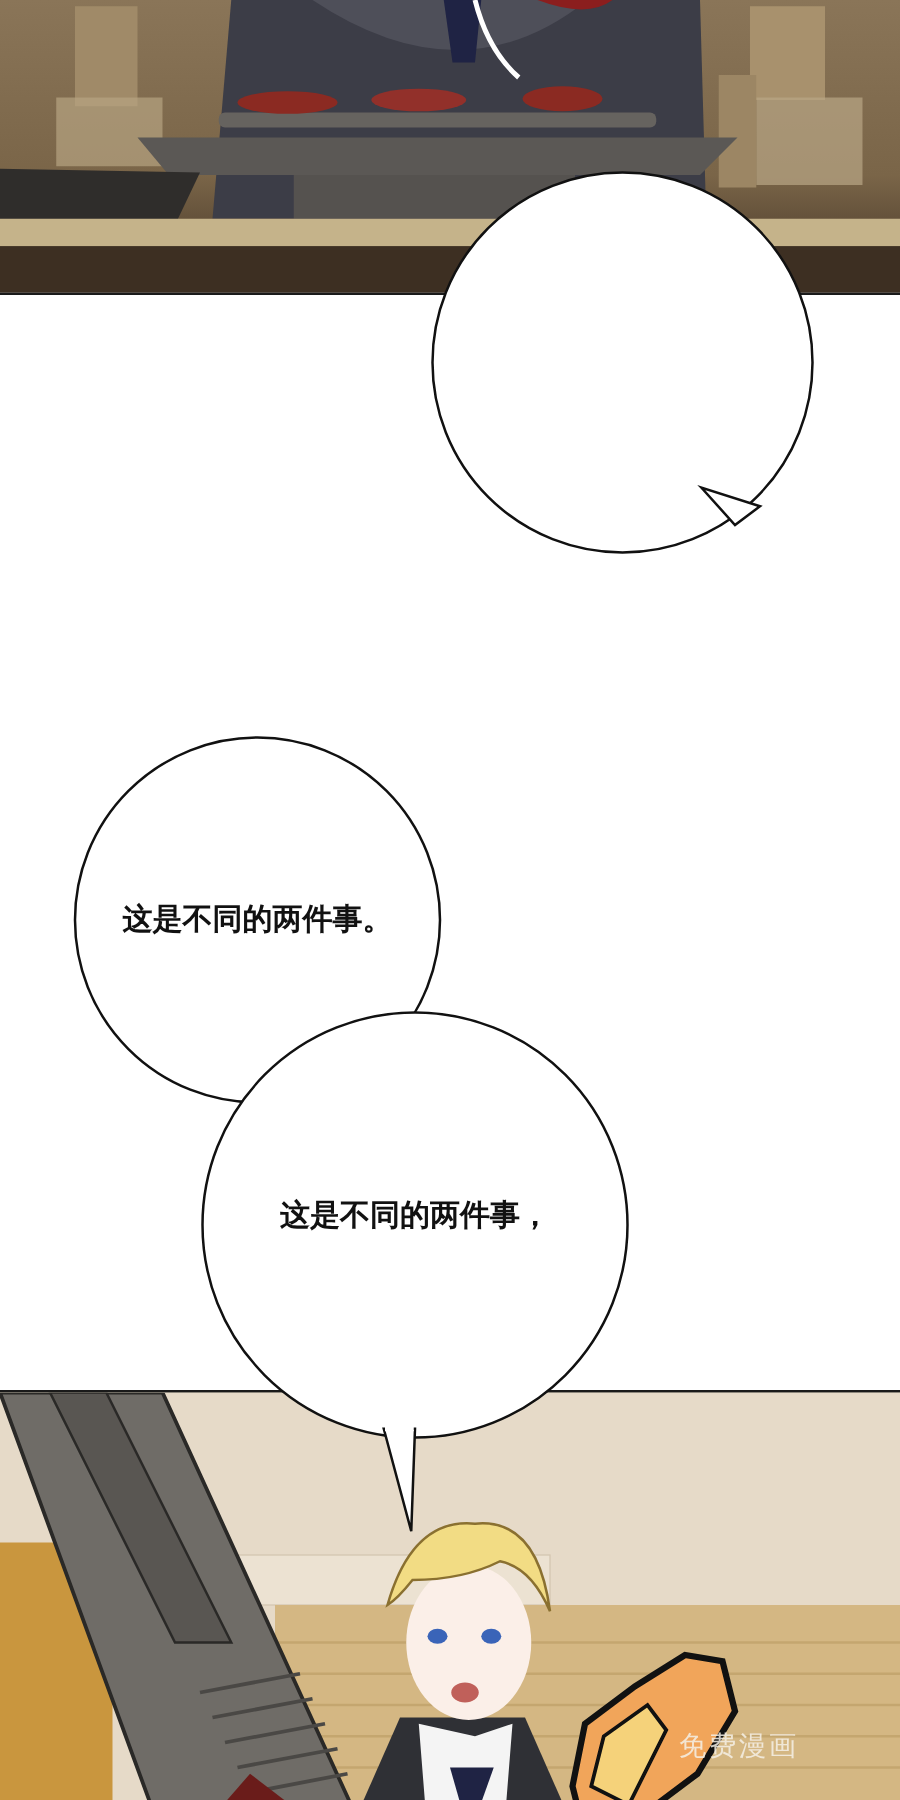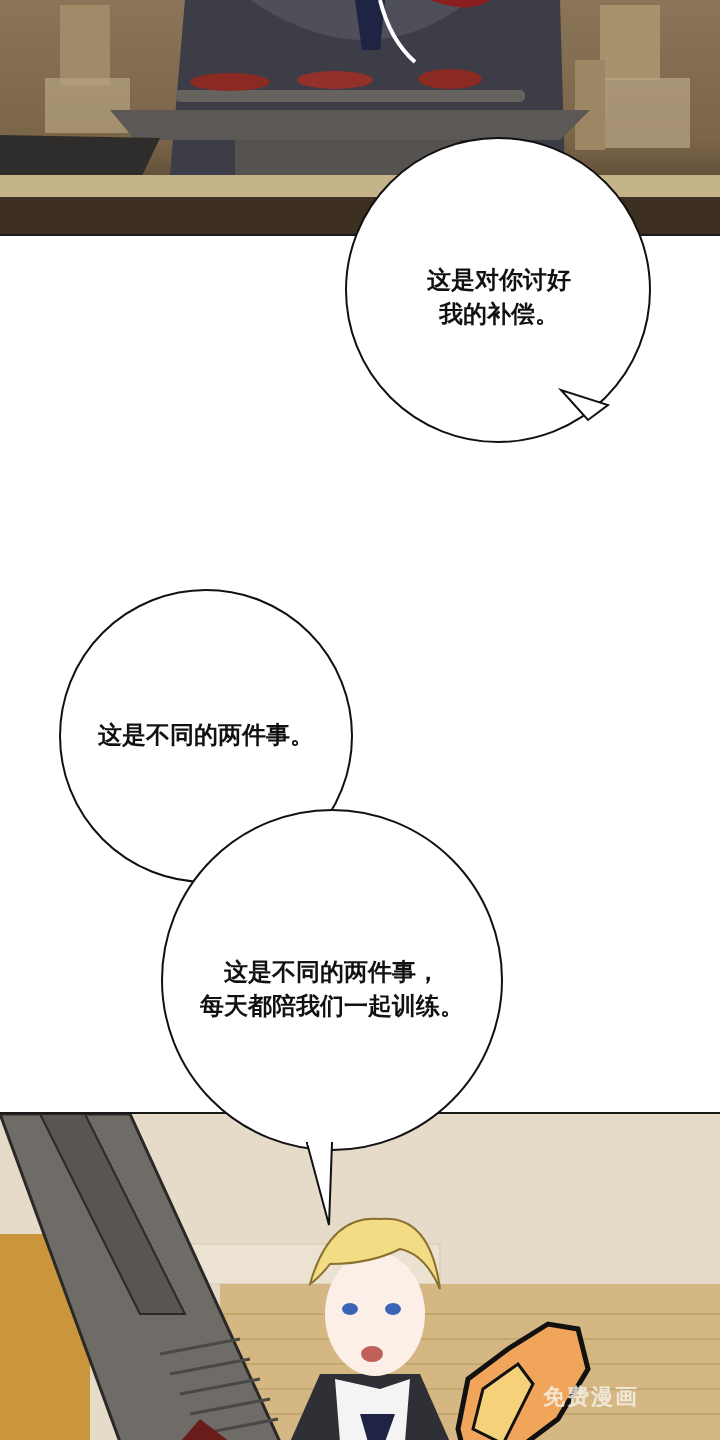--- a/index.html
+++ b/index.html
@@ -4,21 +4,21 @@
 <style>
   html, body { margin:0; padding:0; }
   body { width:720px; height:1440px; position:relative; overflow:hidden; background:#ffffff; font-family:"DejaVu Sans", sans-serif; }
   .panel { position:absolute; left:0; width:720px; overflow:hidden; }
   #panel-top { top:0; height:234px; background:linear-gradient(180deg,#8a7558 0%,#7a6548 60%,#3f3124 100%); border-bottom:2px solid #1a1a1a; }
   #panel-bottom { top:1112px; height:328px; background:#e8dccb; border-top:2px solid #1a1a1a; }
   .abs { position:absolute; }
   .bubble { position:absolute; }
   .bubble-text { position:absolute; text-align:center; font-weight:bold; color:#111; font-size:24px; line-height:34px; white-space:nowrap; }
   .wm-main { position:absolute; font-size:44px; font-weight:bold; color:rgba(235,225,210,0.75); letter-spacing:2px; }
-  .wm-sub { position:absolute; font-size:22px; color:rgba(245,240,230,0.85); letter-spacing:2px;font-weight:bold; }
+  .wm-sub { position:absolute; font-size:22px; color:rgba(245,240,230,0.85); letter-spacing:2px; }
 </style>
 </head>
 <body>
 
 <div id="panel-top" class="panel">
   <svg class="abs" style="left:0;top:0" width="720" height="234">
 
     <rect x="60" y="5" width="50" height="80" fill="#a08a68"></rect>
     <rect x="45" y="78" width="85" height="55" fill="#b7a482" opacity="0.7"></rect>
     <rect x="600" y="5" width="60" height="75" fill="#a8916d"></rect>
@@ -88,39 +88,34 @@
   </svg>
 
   <div class="wm-sub" style="left:543px;top:268px">免费漫画</div>
 </div>
 
 <div class="bubble" style="left:343px;top:135px;width:312px;height:312px">
   <svg class="abs" style="left:0;top:0" width="312" height="312">
     <circle cx="155" cy="155" r="152" fill="#fff" stroke="#111" stroke-width="2"></circle>
     <path d="M218 255 L245 285 L265 270 Z" fill="#fff" stroke="#111" stroke-width="2"></path>
   </svg>
-  <div class="bubble-text" style="left:0;width:312px;top:128px">
-    <div>这是对你讨好</div>
-    <div>我的补偿。</div>
-  </div>
 </div>
 
 <div class="bubble" style="left:56px;top:588px;width:300px;height:300px">
   <svg class="abs" style="left:0;top:0" width="300" height="300">
     <circle cx="150" cy="148" r="146" fill="#fff" stroke="#111" stroke-width="2"></circle>
   </svg>
   <div class="bubble-text" style="left:0;width:300px;top:130px">
     <div>这是不同的两件事。</div>
   </div>
 </div>
 
 <div class="bubble" style="left:157px;top:805px;width:350px;height:430px">
   <svg class="abs" style="left:0;top:0" width="350" height="430">
     <ellipse cx="175" cy="175" rx="170" ry="170" fill="#fff" stroke="#111" stroke-width="2"></ellipse>
     <path d="M150 338 L172 420 L175 338 Z" fill="#fff" stroke="#111" stroke-width="2"></path>
     <rect x="151" y="330" width="23" height="10" fill="#fff"></rect>
     <path d="M0 40 L35 75 L60 30 Z" fill="#fff"></path>
   </svg>
   <div class="bubble-text" style="left:0;width:350px;top:150px">
     <div>这是不同的两件事，</div>
-    <div>每天都陪我们一起训练。</div>
   </div>
 </div>
 
 </body></html>

